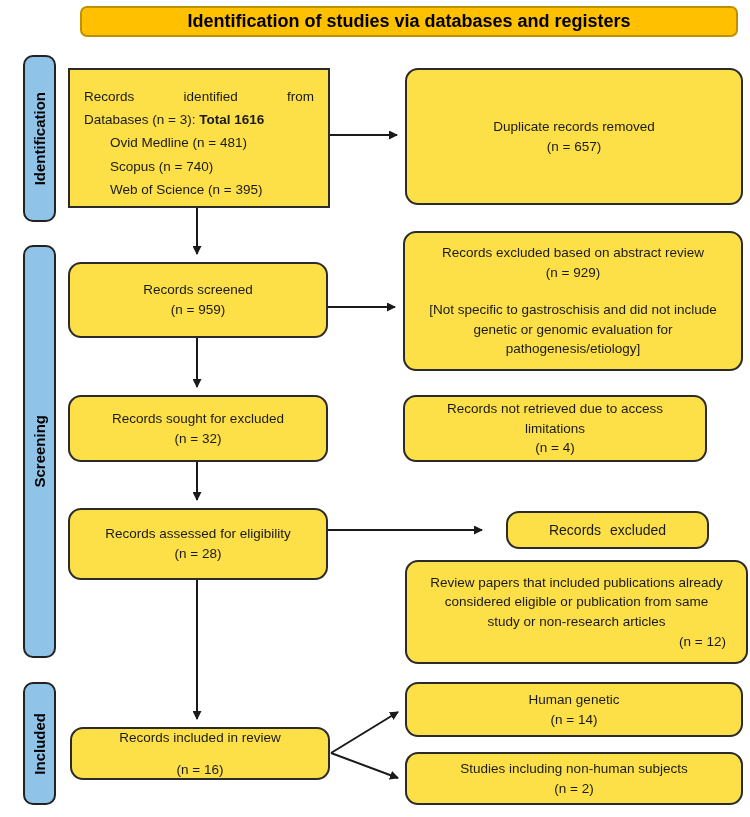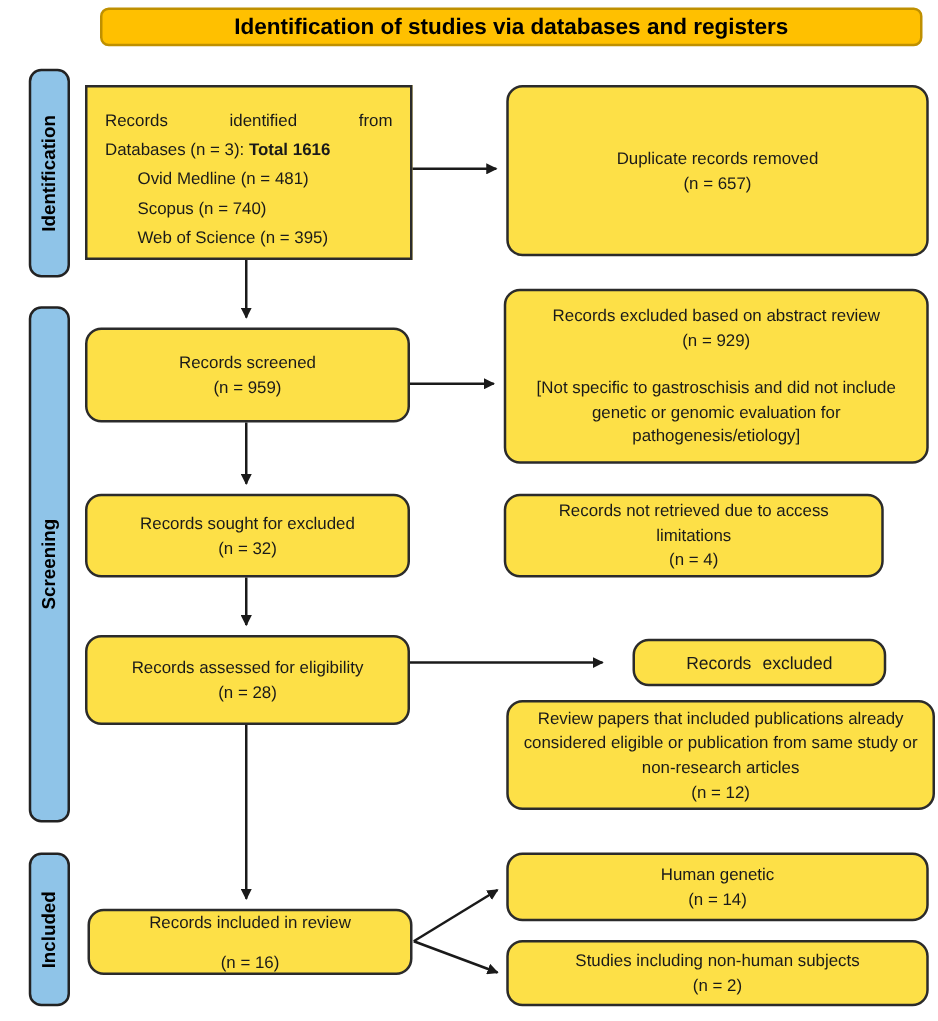--- a/index.html
+++ b/index.html
@@ -46,21 +46,21 @@
   .justify-line{text-align:justify; text-align-last:justify;}
   .indent{padding-left:26px;}
   .b-duplicates{left:405px; top:68px; width:338px; height:137px;}
   .b-screened{left:68px; top:262px; width:260px; height:76px;}
   .b-excl-abstract{left:403px; top:231px; width:340px; height:140px; padding:3px 10px;}
   .b-excl-abstract .note{margin-top:18px; max-width:305px;}
   .b-sought{left:68px; top:395px; width:260px; height:67px;}
   .b-not-retrieved{left:403px; top:395px; width:304px; height:67px; padding:4px 28px;}
   .b-assessed{left:68px; top:508px; width:260px; height:72px;}
   .b-records-excluded{left:490px; top:511px; width:203px; height:38px; word-spacing:5px; font-size:14px;margin-left:16px;}
-  .b-review-papers{left:405px; top:560px; width:343px; height:88px; padding:4px 8px;}
+  .b-review-papers{left:405px; top:560px; width:343px; height:104px; padding:4px 20px;align-items:flex-end;}
   .b-included-review{left:70px; top:727px; width:260px; height:53px;gap:12px;}
   .b-human{left:405px; top:682px; width:338px; height:55px;}
   .b-nonhuman{left:405px; top:752px; width:338px; height:53px;}
   .arrow-layer{left:0; top:0; width:750px; height:817px; pointer-events:none;}
   .bold{font-weight:bold;}
 </style>
 </head>
 <body>
 
 <div id="canvas">

